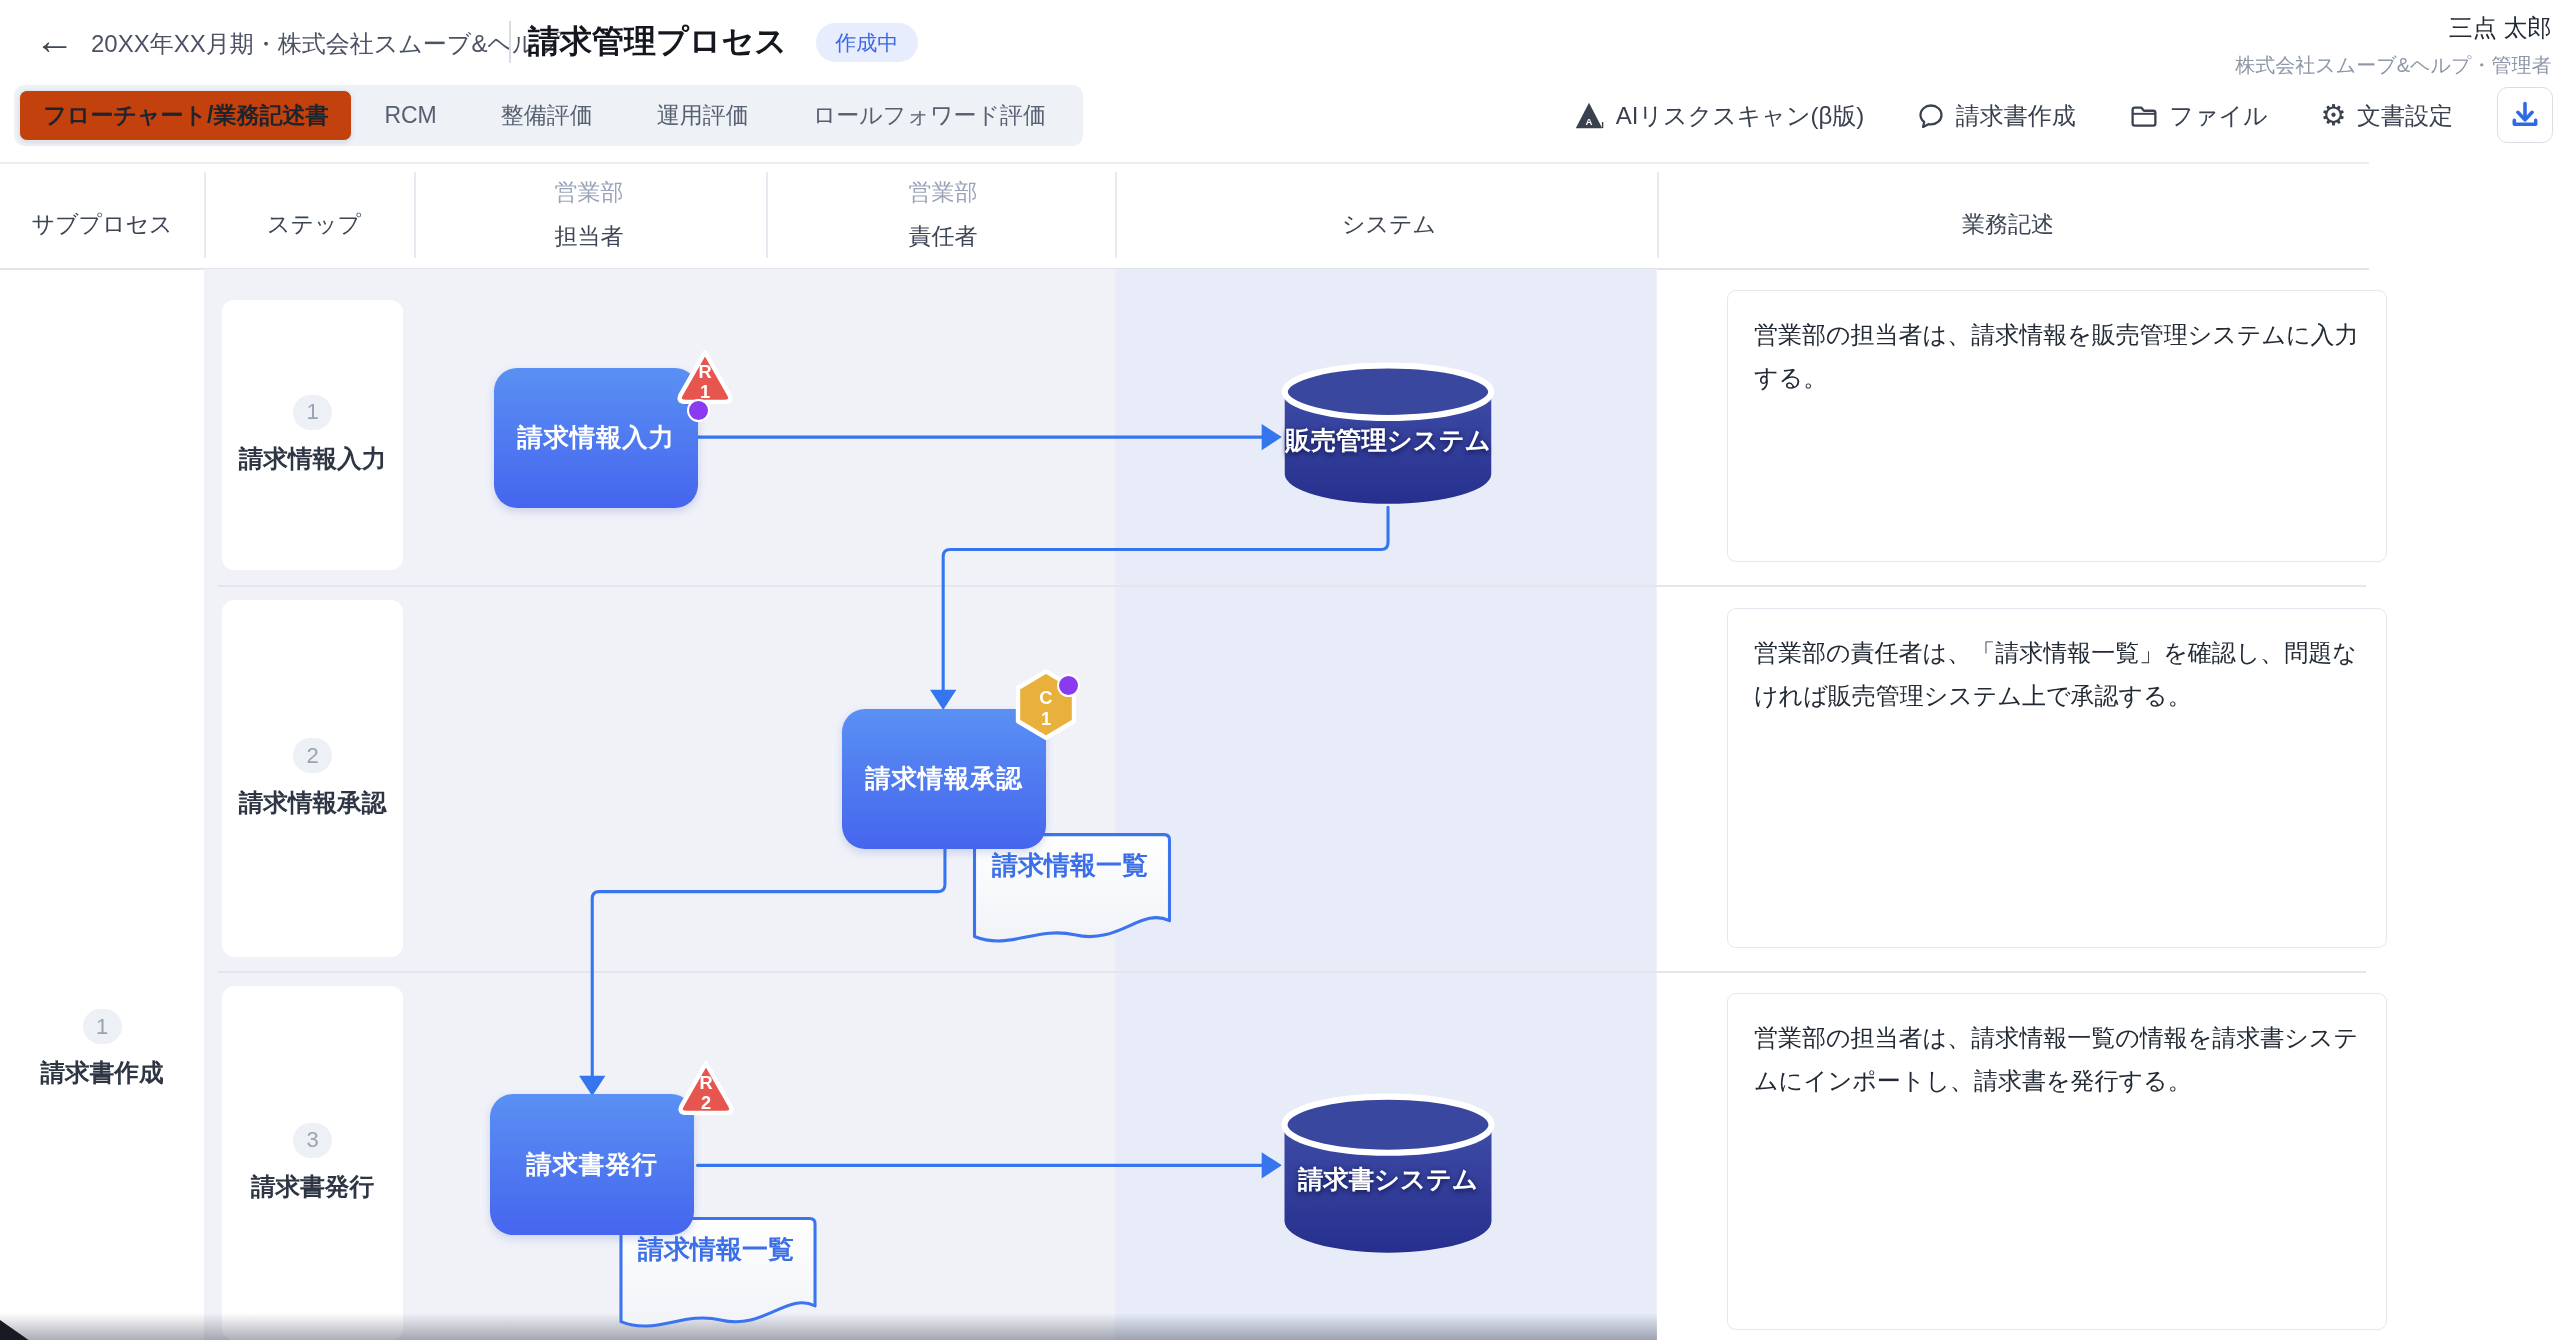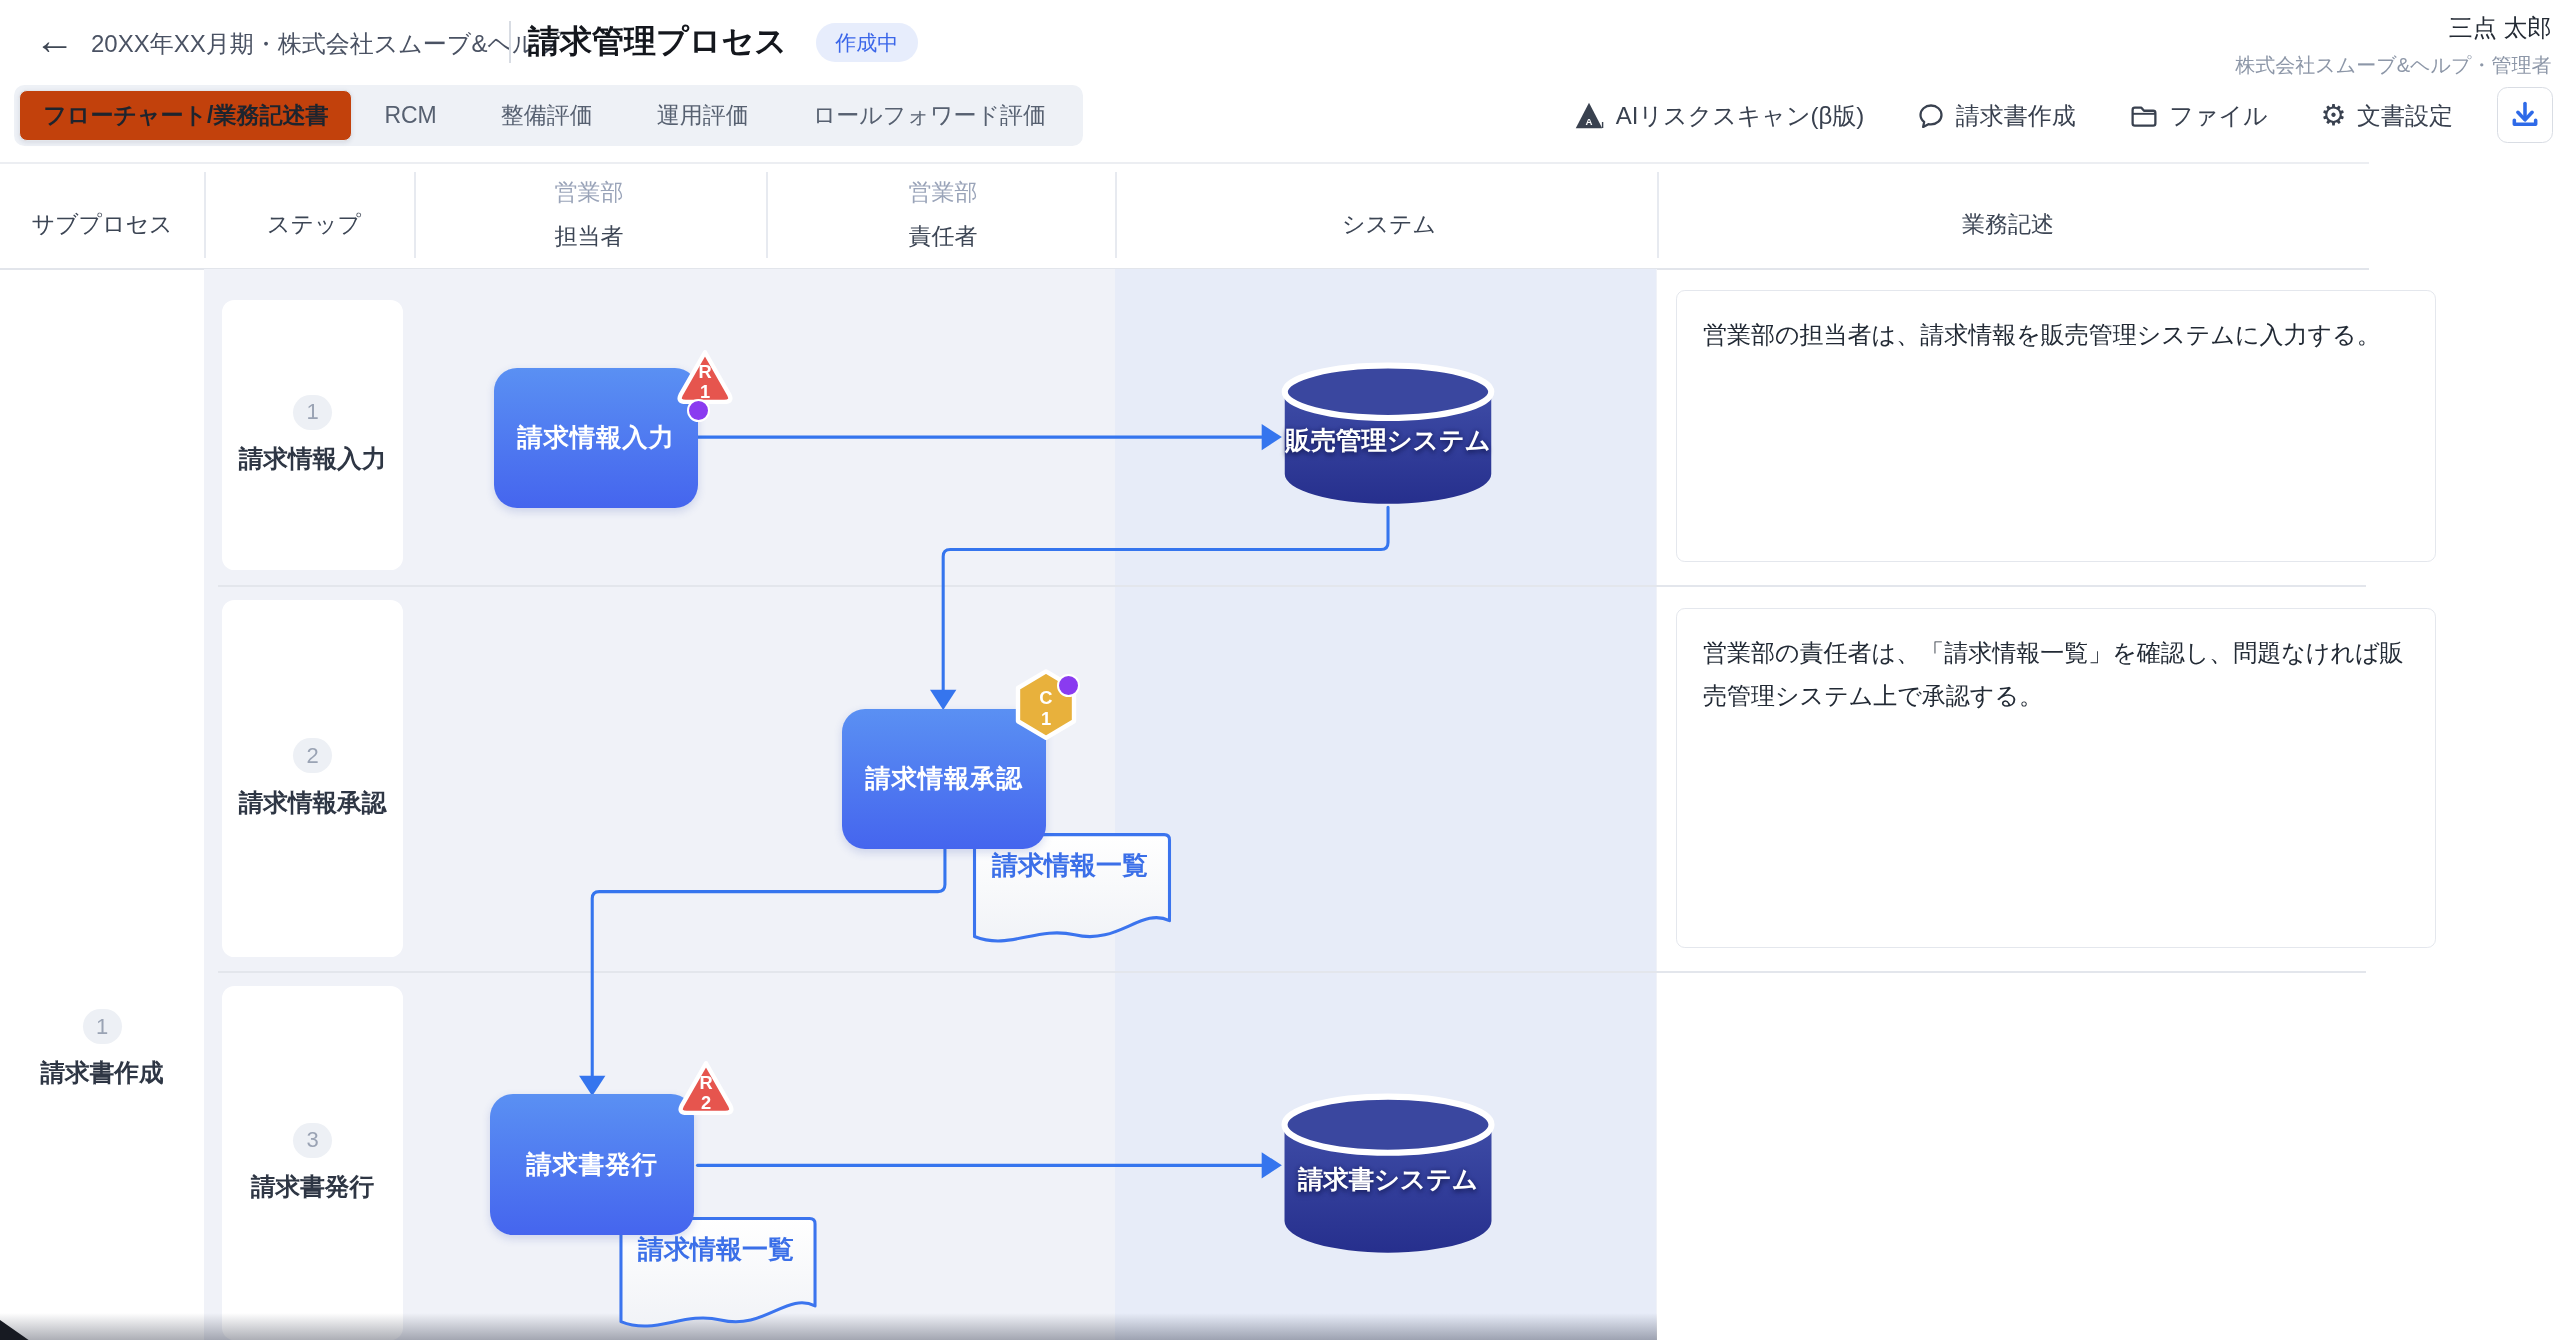--- a/index.html
+++ b/index.html
@@ -61,21 +61,21 @@
     letter-spacing:0.9px; box-shadow:0 3.5px 8.8px rgba(50,80,180,.18); cursor:pointer; z-index:4; }
   .node-svg { position:absolute; z-index:3; cursor:pointer; }
   .cyl-label { position:absolute; width:100%; text-align:center; color:#fff; font-size:25.4px; font-weight:bold;
     text-shadow:0 2.6px 5.3px rgba(15,20,70,.6), 0 0 4.4px rgba(15,20,70,.45); z-index:4; pointer-events:none; }
   .doc-label { position:absolute; font-size:26px; color:#3b6fe8; font-weight:700; z-index:5; pointer-events:none; }
   .badge { position:absolute; z-index:6; cursor:pointer; }
   .pdot { position:absolute; width:23px; height:23px; border-radius:50%; background:#8a3bf0;
     border:2.6px solid #fff; z-index:7; }
   .connectors { position:absolute; left:0; top:0; width:2576px; height:1341px; z-index:2; pointer-events:none; }
   
-  .desc-card { position:absolute; left:1676px; width:760px; background:#fff; border:1.8px solid #e4e7ed;
+  .desc-card { position:absolute; left:1727px; width:660px; background:#fff; border:1.8px solid #e4e7ed;
     border-radius:8.8px; padding:23px 26px; font-size:24px; line-height:1.78; color:#222a35; cursor:text; }
   svg text { font-family:"Liberation Sans", sans-serif; }
 </style>
 </head>
 <body>
 
 <div class="screen">
 
   <div class="back-btn">
     <span>←</span>
@@ -260,18 +260,21 @@
     <text x="39" y="36" font-size="21" font-weight="bold" fill="#fff" text-anchor="middle">R</text>
     <text x="39" y="58" font-size="21" font-weight="bold" fill="#fff" text-anchor="middle">2</text>
   </svg>
 
   <div class="desc-card" style="top:290px;height:272px">
     <span>営業部の担当者は、請求情報を販売管理システムに入力する。</span>
   </div>
   <div class="desc-card" style="top:608px;height:340px">
     <span>営業部の責任者は、「請求情報一覧」を確認し、問題なければ販売管理システム上で承認する。</span>
   </div>
+  <div class="desc-card" style="top:993px;height:337px">
+    <span>営業部の担当者は、請求情報一覧の情報を請求書システムにインポートし、請求書を発行する。</span>
+  </div>
 
   <div class="bottom-shadow"></div>
   <div class="corner-wedge"></div>
 
 </div>
 
 
 </body></html>

